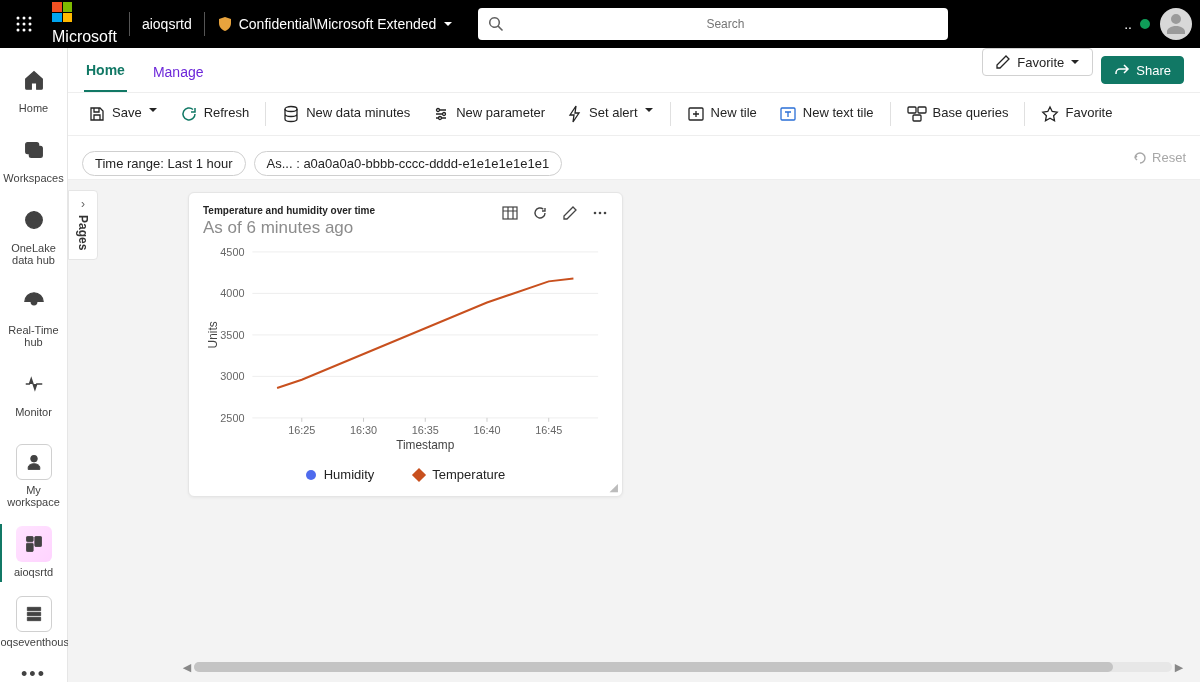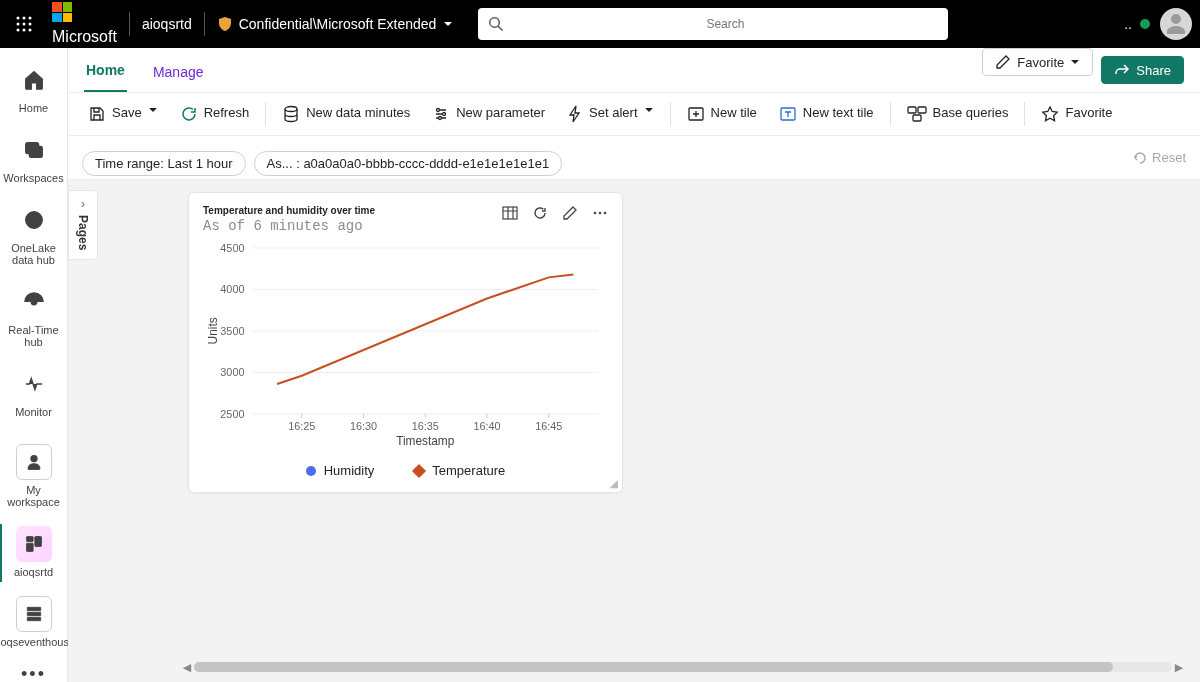--- a/index.html
+++ b/index.html
@@ -58,21 +58,21 @@
 
   
   .pages-tab { position:absolute; left:0; top:10px; width:30px; height:70px; background:#fff; border:1px solid #e5e5e5; border-radius:0 4px 4px 0; display:flex; flex-direction:column; align-items:center; padding-top:6px; cursor:pointer;}
   .pages-tab .chevron{ font-size:12px; color:#666;}
   .pages-tab .lbl { writing-mode:vertical-rl; font-size:12px; color:#333; margin-top:4px; font-weight: 600; }
 
   
   .tile { position:absolute; left:120px; top:12px; width:435px; background:#fff; border:1px solid #e5e5e5; border-radius:6px; box-shadow:0 1px 3px rgba(0,0,0,.05);}
   .tile-head { display:flex; align-items:flex-start; padding:12px 14px 8px; }
   .tile-head .titles h3{margin:0; font-size:10px; font-weight:600;}
-  .tile-head .titles .sub{font-size:14px; color:#8c8c8c; margin-top:2px;font-family:Liberation Mono, monospace;}
+  .tile-head .titles .sub{font-size:17px; color:#8c8c8c; margin-top:2px;}
   .tile-head .ticons{margin-left:auto; display:flex; gap:14px; color:#555;}
   .tile-head .ticons span{cursor:pointer; display:inline-flex;}
   .chart { padding:0 14px 6px;}
   .chart svg{display:block; width:100%;}
   .legend { display:flex; justify-content:center; gap:40px; padding:8px 0 14px; font-size:13px; }
   .legend-item{display:flex; align-items:center; gap:8px;}
   .legend-circle{width:10px;height:10px;border-radius:50%;}
   .legend-diamond{width:10px;height:10px; transform:rotate(45deg);}
   .tile-grip{position:absolute; right:4px; bottom:2px; font-size:11px; color:#bcbcbc; cursor:nwse-resize;}
 

